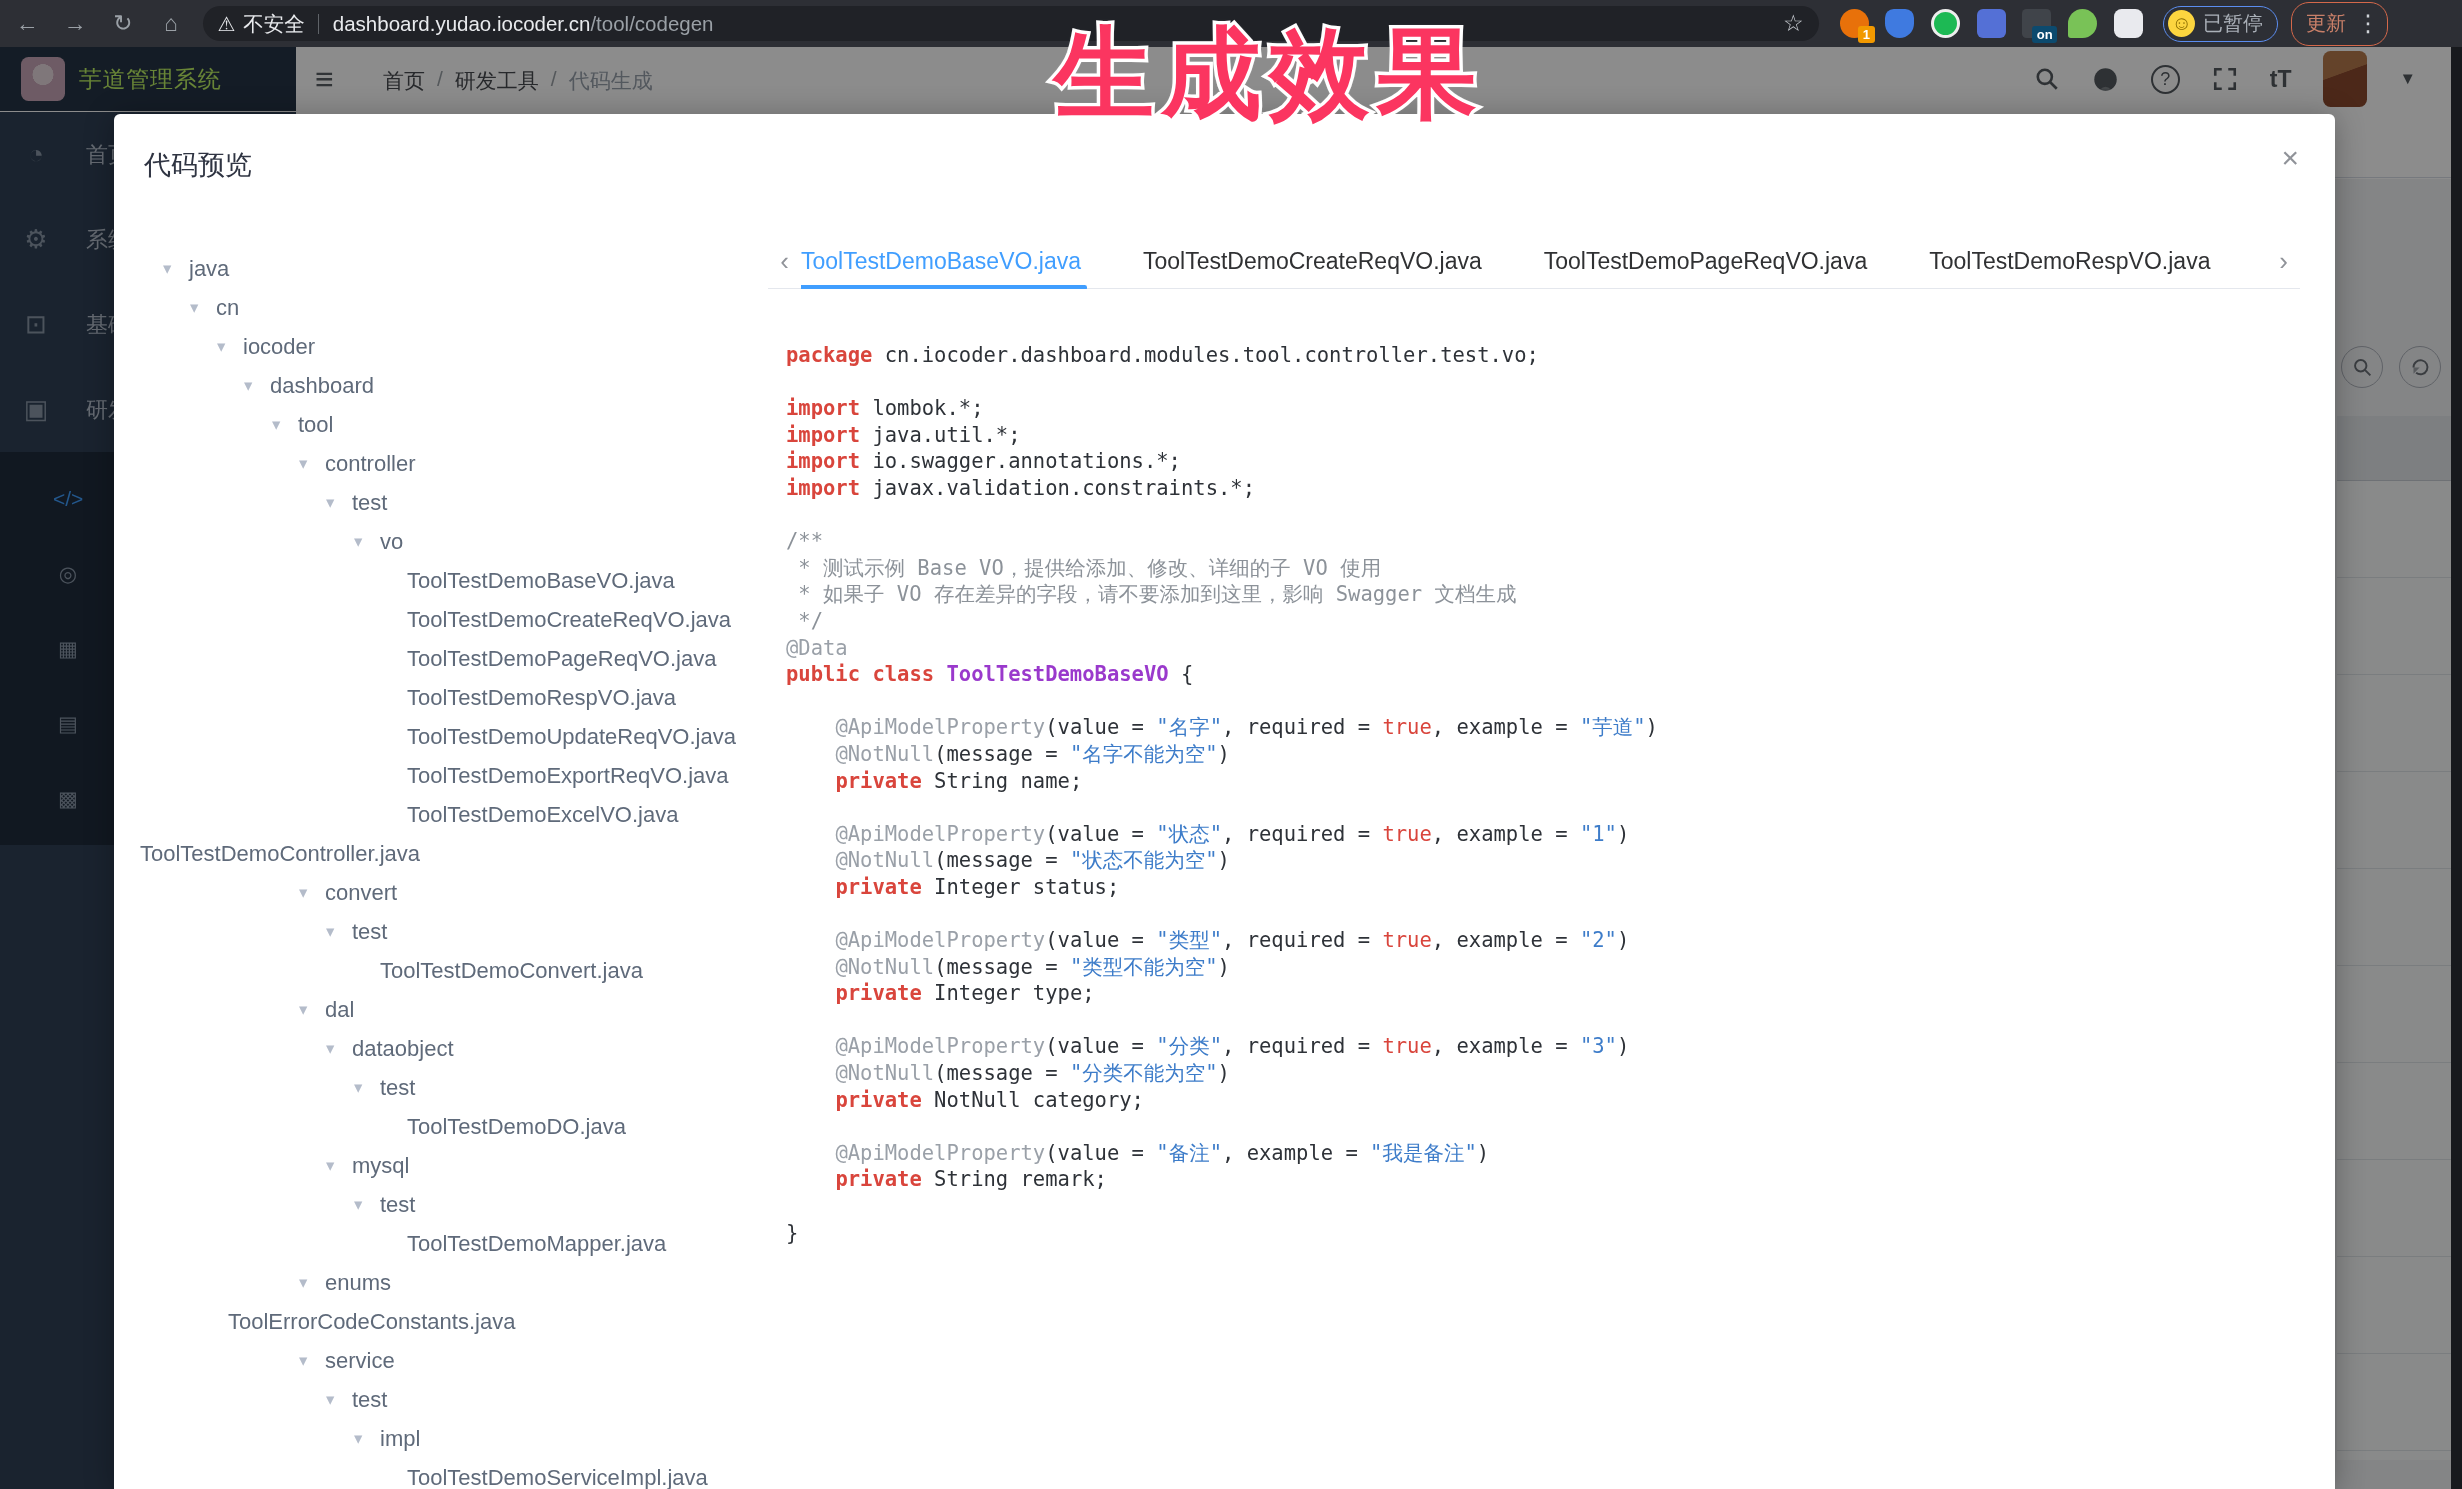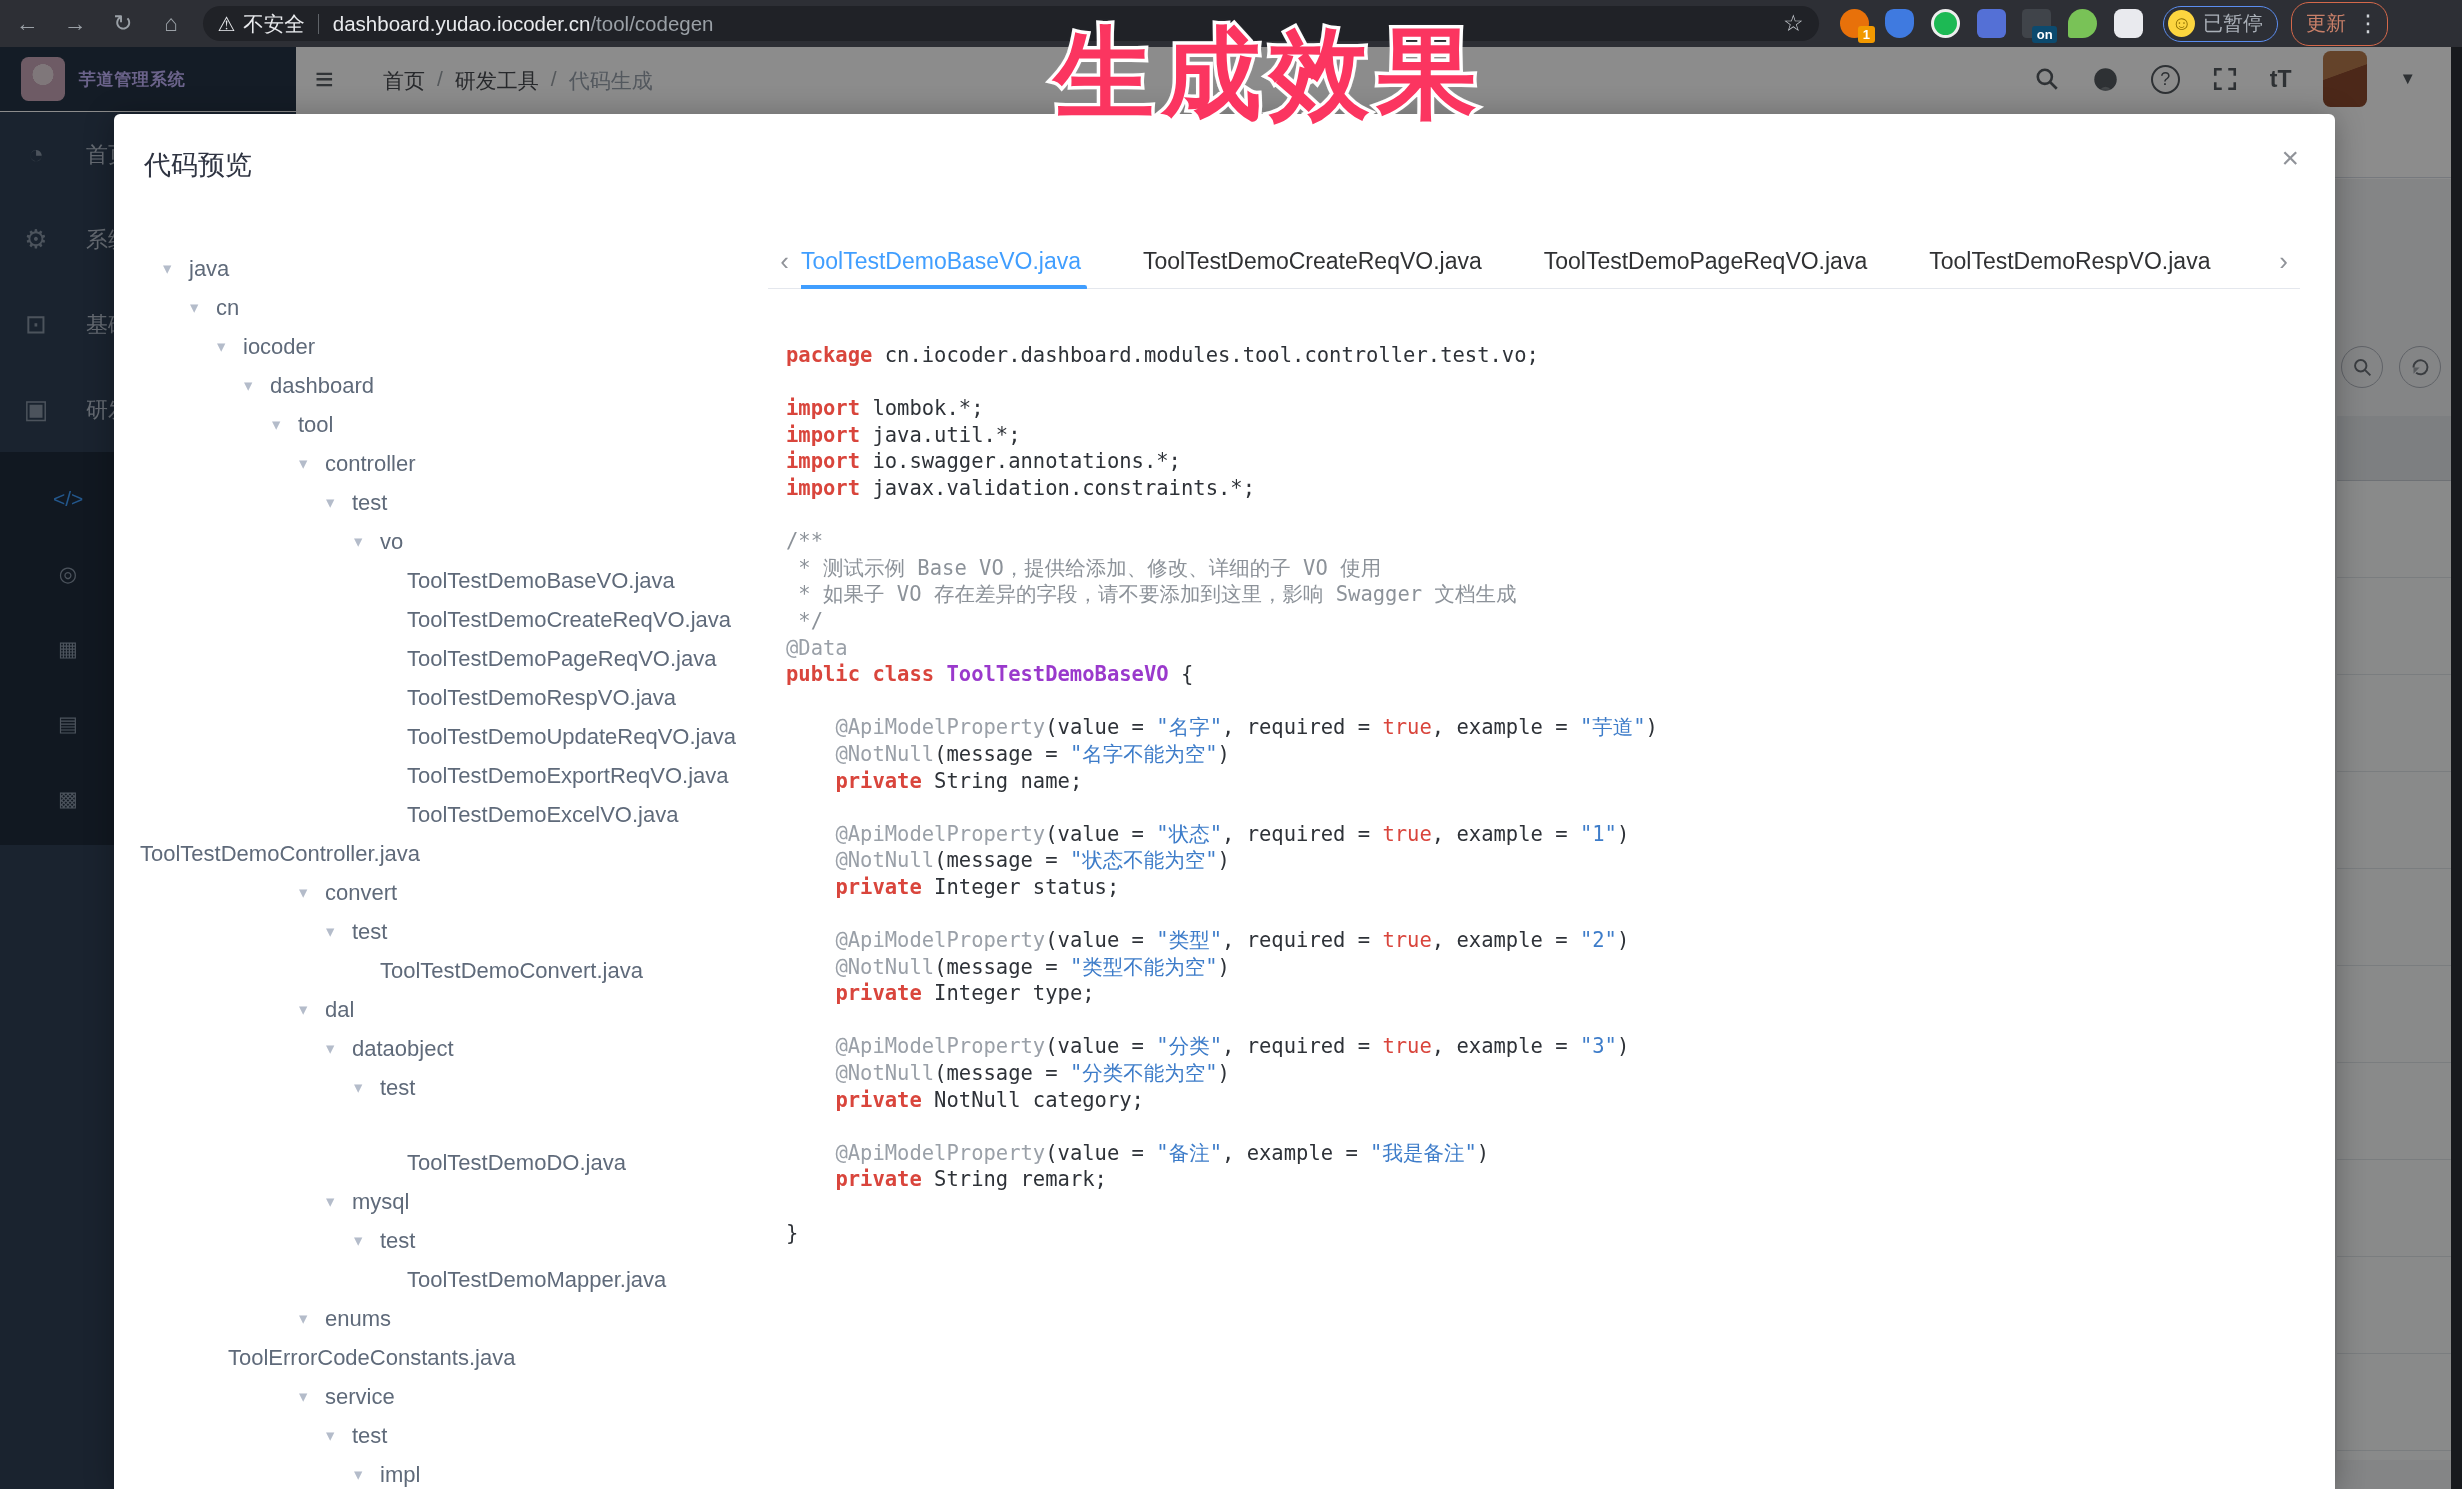--- a/index.html
+++ b/index.html
@@ -34,21 +34,21 @@
     display:flex; align-items:center; padding:0 7.6px 0 13.7px; gap:10.6px; }
   .update-label { color:#c87f68; font-size:20px; }
   .more-ico { color:#cfd3d8; font-size:23px; }
 
   
   .app-header { position:absolute; left:0; top:47px; width:2462px; height:64px; background:#fff; z-index:1; }
   .logo-block { position:absolute; left:0; top:0; width:296px; height:64px; background:#263445;
     display:flex; align-items:center; padding-left:21px; gap:13.7px; }
   .logo-avatar { width:44px; height:44px; border-radius:7.6px;
     background:radial-gradient(circle at 50% 40%, #e8d9de 0 30%, #c9a7b8 31% 100%); }
-  .brand-title { color:#c4b5fd; font-size:17px; font-weight:bold; letter-spacing:0.8px; }
+  .brand-title { color:#bef264; font-size:23px; font-weight:normal; letter-spacing:0.8px; }
   .hamburger { position:absolute; left:315px; top:13.7px; font-size:32px; color:#5a6064; }
   .breadcrumb { position:absolute; left:383px; top:20px; font-size:21px; display:flex; gap:12px; }
   .crumb { color:#484b50; }
   .crumb.current { color:#97a0ab; }
   .crumb-sep { color:#9aa0a6; }
   .header-icons { position:absolute; right:46px; top:0; height:64px; display:flex; align-items:center; gap:32px; }
   .h-ico { color:#545a60; font-size:24px; display:flex; align-items:center; }
   .circle-q { width:29px; height:29px; border:2.3px solid #545a60; border-radius:50%;
     display:flex; align-items:center; justify-content:center; font-size:18px; }
   .tT { font-size:23px; font-weight:bold; }
@@ -358,21 +358,21 @@
           <span class="tree-label">dal</span>
         </div>
         <div class="tree-row" style="padding-left: 212px;">
           <span class="tree-caret">▾</span>
           <span class="tree-label">dataobject</span>
         </div>
         <div class="tree-row" style="padding-left: 240px;">
           <span class="tree-caret">▾</span>
           <span class="tree-label">test</span>
         </div>
-        <div class="tree-row" style="padding-left: 267px; margin-top: 36px;">
+        <div class="tree-row" style="padding-left: 267px;">
           <span class="tree-caret hidden">▾</span>
           <span class="tree-label">ToolTestDemoDO.java</span>
         </div>
         <div class="tree-row" style="padding-left: 212px;">
           <span class="tree-caret">▾</span>
           <span class="tree-label">mysql</span>
         </div>
         <div class="tree-row" style="padding-left: 240px;">
           <span class="tree-caret">▾</span>
           <span class="tree-label">test</span>

